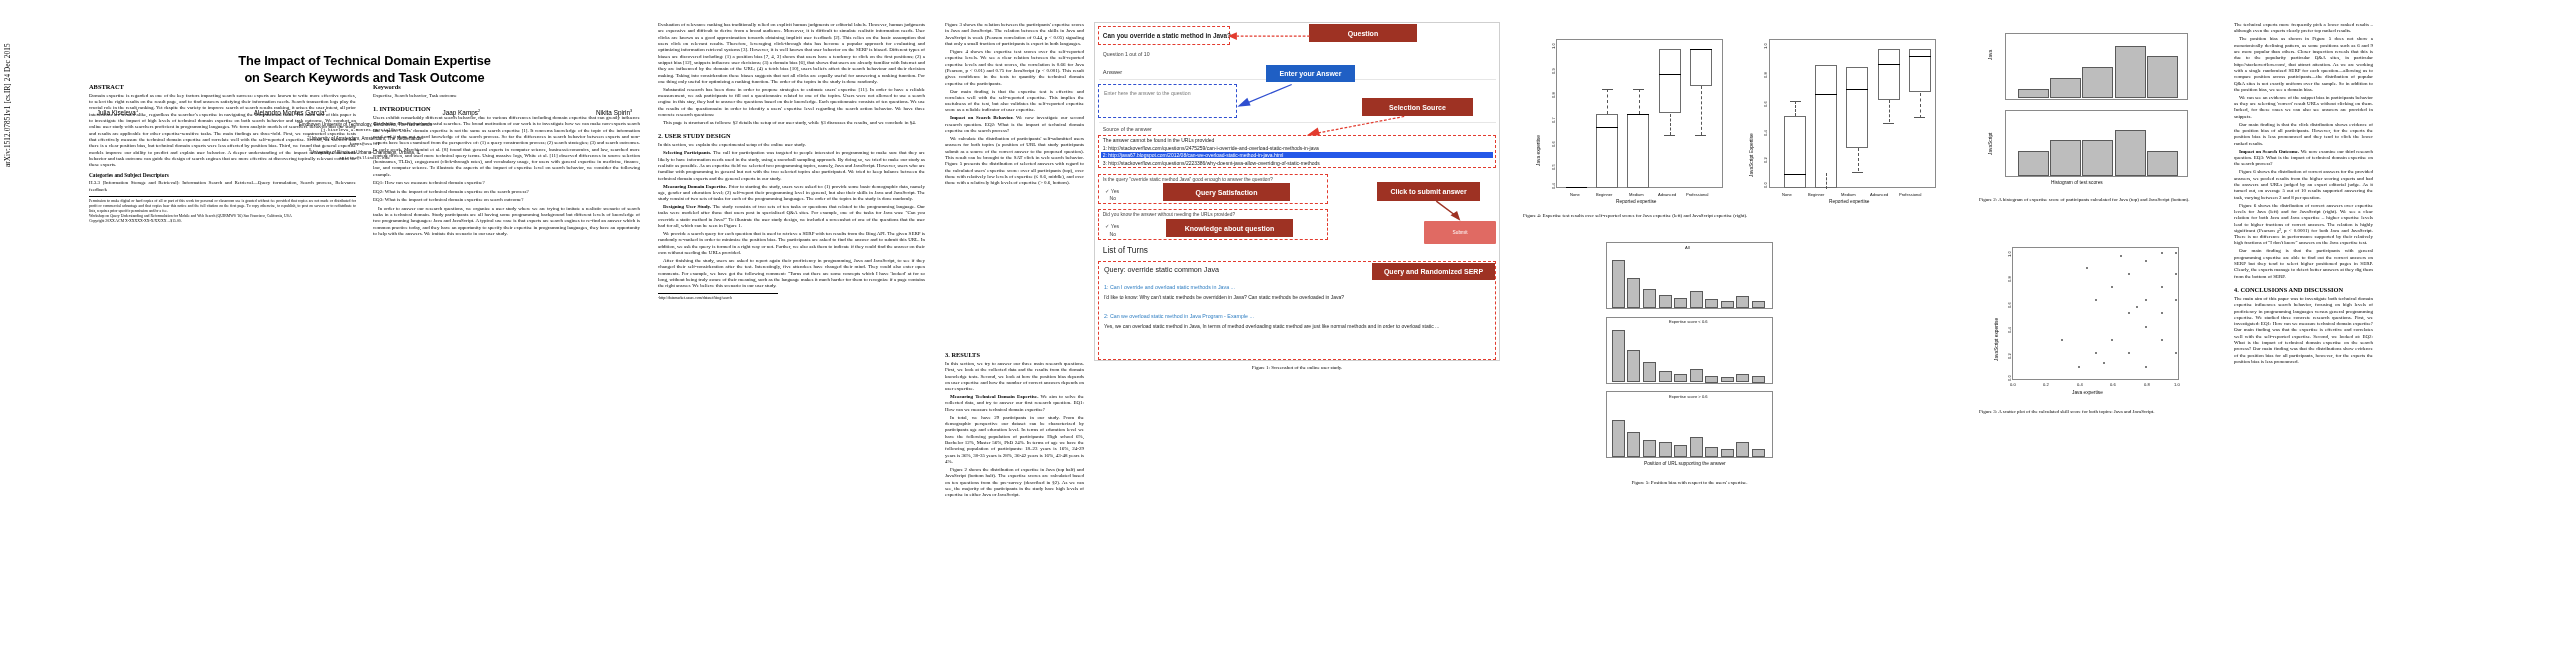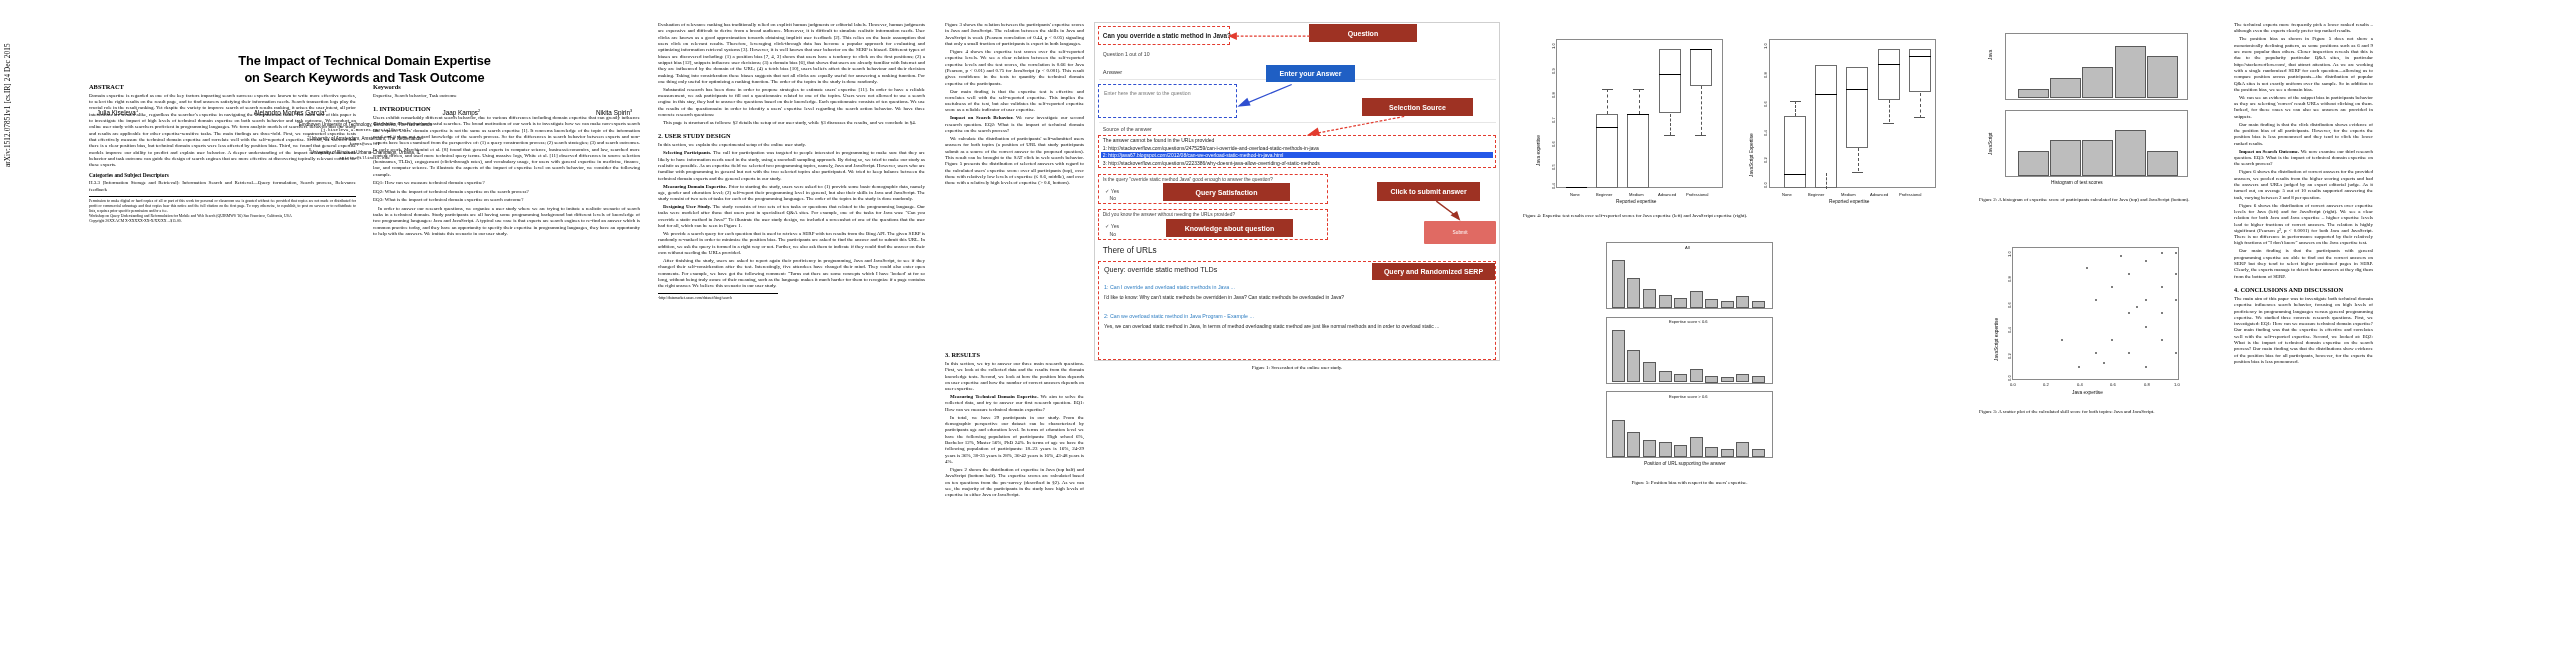--- a/index.html
+++ b/index.html
@@ -261,24 +261,24 @@
       <div class="lbl" style="left:14.5px; top:208px;">No</div>
       <div class="callout" style="left:71px; top:196px; width:127px; height:18px;">Knowledge about question</div>
 
       <div class="callout" style="left:282px; top:159px; width:103px; height:19px;">Click to submit answer</div>
       <svg class="arrow" style="left:339px; top:177px;" width="33" height="23" viewBox="0 0 60 42">
         <line x1="4" y1="2" x2="44" y2="32" stroke="#9e3223" stroke-width="2.6"></line>
         <polygon points="48,38 30,28 42,20" fill="#9e3223"></polygon>
       </svg>
       <div class="submitbtn" style="left:329px; top:198px; width:72px; height:23px;">Submit</div>
 
-      <div class="lbl" style="left:7.8px; top:222px; font-size:8.3px; color:#222;">There of URLs</div>
+      <div class="lbl" style="left:7.8px; top:222px; font-size:8.3px; color:#222;">List of Turns</div>
 
       <div class="dashbox" style="left:3.3px; top:238px; width:398px; height:99px;"></div>
-      <div class="lbl" style="left:9px; top:242px; font-size:7.2px; color:#222;">Query: override static method TLDs</div>
+      <div class="lbl" style="left:9px; top:242px; font-size:7.2px; color:#222;">Query: override static common Java</div>
       <div class="callout" style="left:277px; top:240px; width:123px; height:16.7px;">Query and Randomized SERP</div>
 
       <div class="serp-title" style="left:9px; top:261px;">1: Can I override and overload static methods in Java ...</div>
       <div class="serp-snip" style="left:9px; top:271px;">I'd like to know: Why can't static methods be overridden in Java? Can static methods be overloaded in Java?</div>
       <div class="serp-title" style="left:9px; top:290px;">2: Can we overload static method in Java Program - Example ...</div>
       <div class="serp-snip" style="left:9px; top:300px; width:389px;">Yes, we can overload static method in Java, In terms of method overloading static method are just like normal methods and in order to overload static ...</div>
     </div>
     <div class="figcap">Figure 1: Screenshot of the online user study.</div>
   </div>
 

